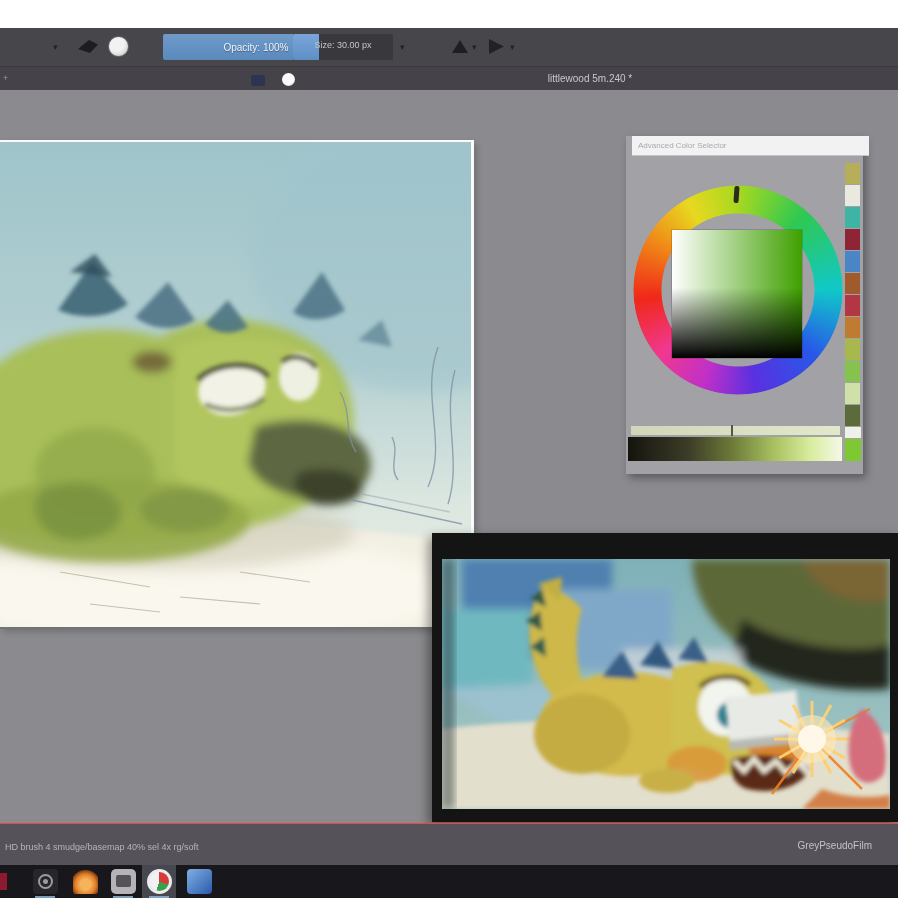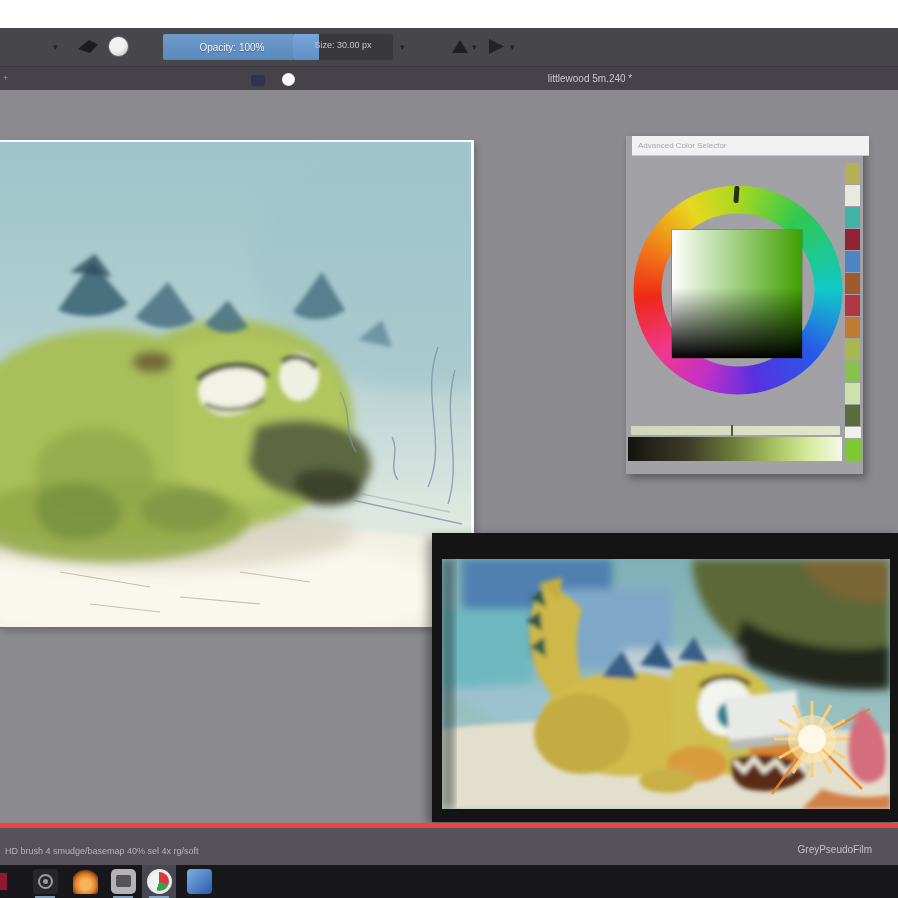--- a/index.html
+++ b/index.html
@@ -7,21 +7,21 @@
           font-family:"Liberation Sans",sans-serif;}
 
   
   .toolbar{position:absolute;left:0;top:28px;width:898px;height:38px;background:#47464a;}
   .tb-caret{position:absolute;top:14px;font-size:9px;color:#232327;line-height:10px;}
   .brush-glyph{position:absolute;left:78px;top:12px;width:20px;height:13px;
      background:#1d1d21;clip-path:polygon(0 70%,55% 0,100% 35%,60% 100%);}
   .preview-circle{position:absolute;left:108px;top:8px;width:19px;height:19px;border-radius:50%;
      background:radial-gradient(circle at 40% 35%,#f2f2f2 0 45%,#b9b9bd 100%);border:1px solid #6a6a6e;}
   .slider1{position:absolute;left:163px;top:6px;width:138px;height:26px;border-radius:2px;
-     background:linear-gradient(#6f9bca,#5a89bd);display:flex;align-items:center;justify-content:center;}
+     background:linear-gradient(#6f9bca,#5a89bd);display:flex;align-items:center;justify-content:center;padding-left:24px;}
   .slider1 span{font-size:10px;color:#eef4fb;text-shadow:0 1px 1px rgba(0,0,0,.35);}
   .slider2{position:absolute;left:293px;top:6px;width:100px;height:26px;border-radius:2px;background:#39383d;overflow:hidden;}
   .slider2 .fill{position:absolute;left:0;top:0;bottom:0;width:26%;background:linear-gradient(#7aa6d8,#5d8fc6);}
   .slider2 span{position:absolute;left:0;right:0;top:6px;text-align:center;font-size:9px;color:#c6c5ca;}
   .tool-glyph-a{position:absolute;left:452px;top:12px;width:16px;height:13px;background:#1f1f23;
      clip-path:polygon(50% 0,100% 100%,0 100%);}
   .tool-glyph-b{position:absolute;left:489px;top:11px;width:15px;height:15px;background:#222226;
      clip-path:polygon(0 0,100% 50%,0 100%);}
 
   .tabbar{position:absolute;left:0;top:66px;width:898px;height:24px;background:#454349;border-top:1px solid #3a393d;box-sizing:border-box;}
@@ -63,21 +63,21 @@
   .swatch{width:15px;height:21px;margin-bottom:1px;}
   .white-chip{position:absolute;left:219px;top:291px;width:16px;height:11px;background:#f0f0ea;}
   .current-chip{position:absolute;left:219px;top:303px;width:16px;height:22px;}
 
   
   .refwin{position:absolute;left:432px;top:533px;width:466px;height:289px;background:#141414;
      box-shadow:-4px 4px 10px rgba(0,0,0,.4);}
   .refimg{position:absolute;left:10px;top:26px;width:448px;height:250px;overflow:hidden;}
 
   
-  .statusbar{position:absolute;left:0;top:823px;width:898px;height:42px;background:#55525a;border-top:5px solid #ef4444;box-sizing:border-box;}
+  .statusbar{position:absolute;left:0;top:823px;width:898px;height:42px;background:#55525a;border-top:1px solid #ef4444;box-sizing:border-box;}
   .status-left{position:absolute;left:5px;top:18px;font-size:9px;color:#b6b4bb;}
   .status-right{position:absolute;right:26px;top:16px;font-size:10px;color:#c3c1c9;}
 
   
   .taskbar{position:absolute;left:0;top:865px;width:898px;height:33px;background:#18171c;}
   .rec-sliver{position:absolute;left:0;top:8px;width:7px;height:17px;background:#8e1a32;}
   .task-item{position:absolute;top:0;width:34px;height:33px;display:flex;align-items:center;justify-content:center;}
   .task-item.active{background:#47474f;}
   .task-item.running::after{content:"";position:absolute;left:7px;right:7px;bottom:0;height:2px;background:#8fb4d4;opacity:.85;}
   .task-gear{left:28px;} .task-flame{left:68px;} .task-gallery{left:106px;} .task-paint{left:142px;} .task-explorer{left:182px;}

